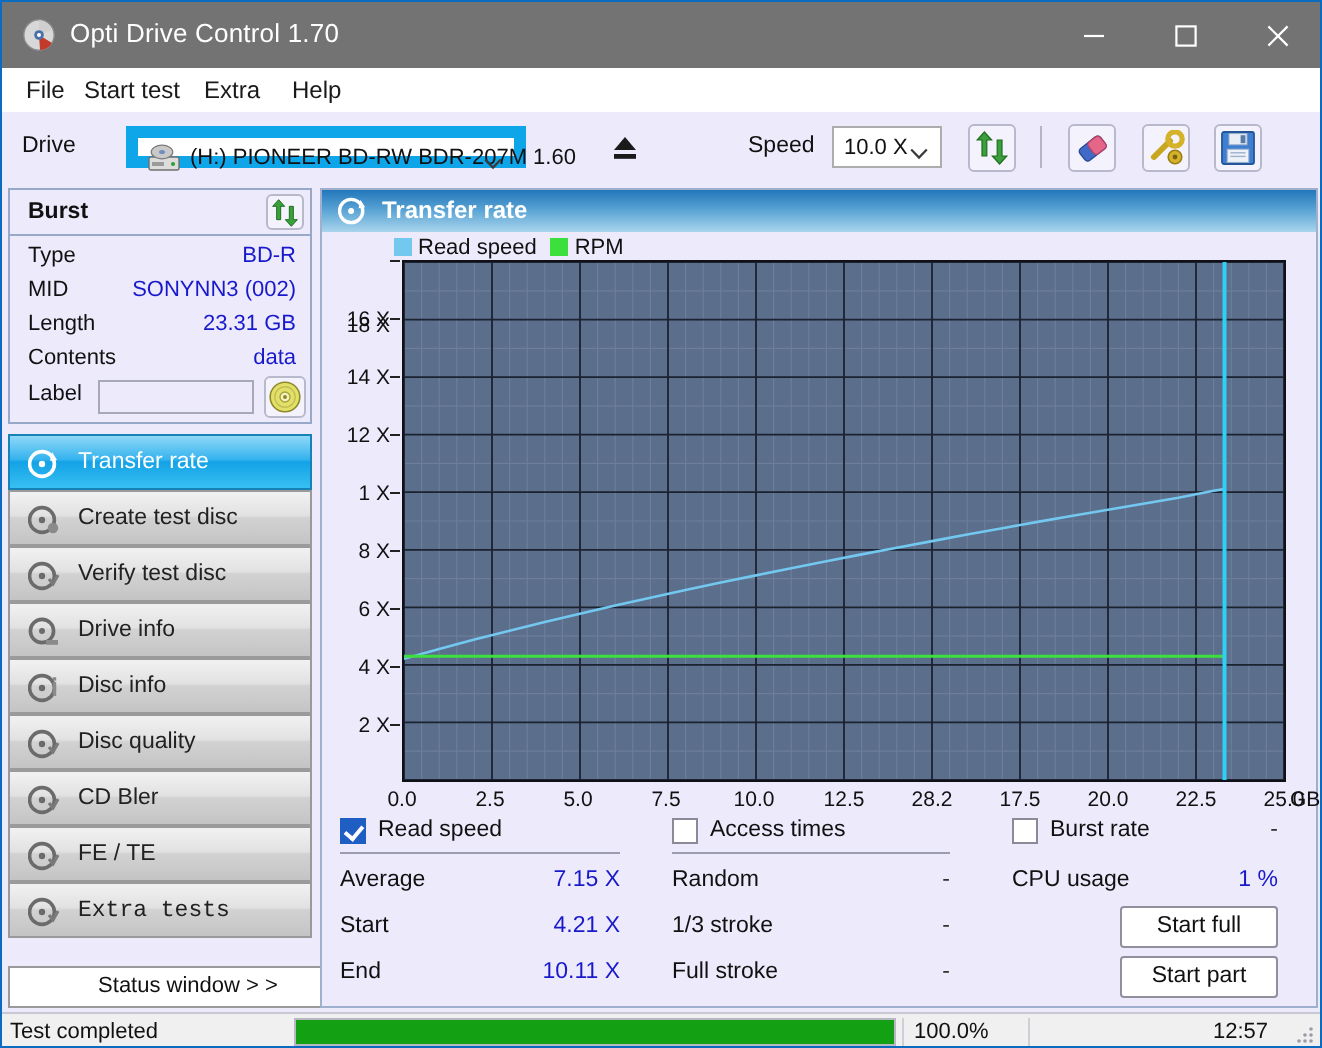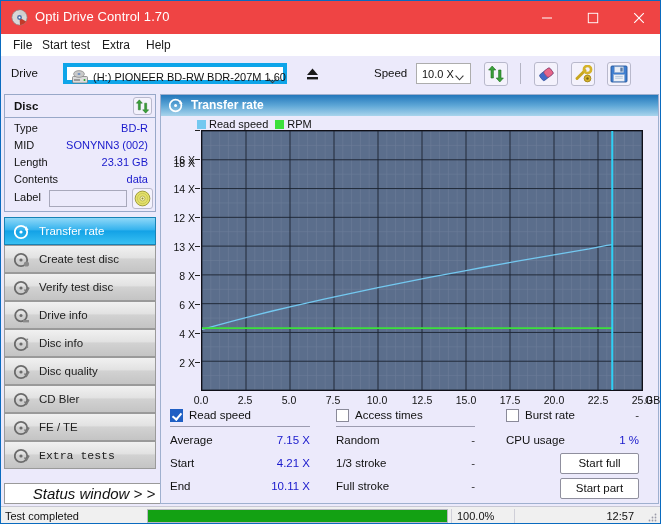--- a/index.html
+++ b/index.html
@@ -20,21 +20,21 @@
     background: #eceafb;
     border: 1px solid #0a6bbf;
     box-sizing: border-box;
   }
 
   
   .titlebar {
     position: absolute;
     left: 0; top: 0;
     width: 661px; height: 33px;
-    background: #ef4444;
+    background: #737373;
     box-sizing: border-box;
   }
   .title-icon {
     position: absolute;
     left: 10px; top: 8px;
     width: 17px; height: 17px;
   }
   .title-text {
     position: absolute;
     left: 34px; top: 8px;
@@ -77,23 +77,23 @@
     background: #eceafb;
   }
   .lbl-bold {
     font-size: 11.5px;
     font-weight: normal;
     color: #111;
   }
   .drive-combo {
     position: absolute;
     left: 62px; top: 62px;
-    width: 224px; height: 21px;
+    width: 200px; height: 21px;
     background: #fff;
-    border: 4px solid #0ea5e9;
+    border: 6px solid #0ea5e9;
     box-sizing: border-box;
   }
   .drive-combo .dtext {
     position: absolute;
     left: 26px; top: 4px;
     font-size: 11px;
     color: #111;
     white-space: nowrap;
   }
   .combo-arrow {
@@ -229,24 +229,23 @@
   }
 
   .statuswin-btn {
     position: absolute;
     left: 3px; top: 482px;
     width: 180px; height: 21px;
     background: #ffffff;
     border: 1px solid #9a9a9a;
     box-sizing: border-box;
     text-align: center;
-    font-size: 15px;
+    font-size: 11px;
     color: #111;
     line-height: 19px;
-    font-style: italic;
   }
 
   
   .right-panel {
     position: absolute;
     left: 159px; top: 93px;
     width: 499px; height: 410px;
     background: #eceafb;
     border: 1px solid #9fb0cf;
     box-sizing: border-box;
@@ -548,21 +547,21 @@
       <rect x="4.5" y="1.8" width="9" height="5.6" fill="#e9eef6" stroke="#9bb0cc" stroke-width="0.5"></rect>
       <rect x="10.3" y="2.6" width="2.4" height="4" fill="#5a7ba6"></rect>
       <rect x="3.6" y="9.6" width="10.8" height="6.6" fill="#eef2f8" stroke="#9bb0cc" stroke-width="0.5"></rect>
       <line x1="5.2" y1="11.4" x2="12.8" y2="11.4" stroke="#9bb0cc" stroke-width="0.7"></line>
       <line x1="5.2" y1="13.2" x2="12.8" y2="13.2" stroke="#9bb0cc" stroke-width="0.7"></line>
     </svg>
   </div>
 
   <div class="disc-panel">
     <div class="disc-head">
-      <span class="dh-text">Disc</span>
+      <span class="dh-text">Burst</span>
       <span class="disc-refresh">
         <svg width="15" height="15" viewBox="0 0 18 18" style="position:absolute;left:1px;top:1px;">
           <path d="M4 13 L4 5 L1.6 5 L5.2 1 L8.8 5 L6.4 5 L6.4 13 Z" fill="#3ba03b" stroke="#1d6e1d" stroke-width="0.6"></path>
           <path d="M14 5 L14 13 L16.4 13 L12.8 17 L9.2 13 L11.6 13 L11.6 5 Z" fill="#3ba03b" stroke="#1d6e1d" stroke-width="0.6"></path>
         </svg>
       </span>
     </div>
 
     <div class="drow" style="top:26px;">
       <span class="k">Type</span>
@@ -713,21 +712,21 @@
     <div class="chart-wrap">
 
       <div class="legend">
         <span class="sw" style="background:#73c8f0;"></span><span class="lg-txt">Read speed</span><span class="sw" style="background:#3ce03c;"></span><span class="lg-txt">RPM</span>
       </div>
 
       <div class="ylab" style="left:0px;top:9px;margin-top:32px;">18 X</div>
       <div class="ylab" style="left:0px;top:38px;">16 X</div>
       <div class="ylab" style="left:0px;top:67px;">14 X</div>
       <div class="ylab" style="left:0px;top:96px;">12 X</div>
-      <div class="ylab" style="left:0px;top:125px;">13 X</div>
+      <div class="ylab" style="left:0px;top:125px;">1 X</div>
       <div class="ylab" style="left:0px;top:154px;">8 X</div>
       <div class="ylab" style="left:0px;top:183px;">6 X</div>
       <div class="ylab" style="left:0px;top:212px;">4 X</div>
       <div class="ylab" style="left:0px;top:241px;">2 X</div>
 
       <div class="ytick" style="top:14px;"></div>
       <div class="ytick" style="top:43px;"></div>
       <div class="ytick" style="top:72px;"></div>
       <div class="ytick" style="top:101px;"></div>
       <div class="ytick" style="top:130px;"></div>
@@ -819,21 +818,21 @@
             </g>
         </svg>
       </div>
 
       <div class="xlab" style="left:20px;top:278px;">0.0</div>
       <div class="xlab" style="left:64px;top:278px;">2.5</div>
       <div class="xlab" style="left:108px;top:278px;">5.0</div>
       <div class="xlab" style="left:152px;top:278px;">7.5</div>
       <div class="xlab" style="left:196px;top:278px;">10.0</div>
       <div class="xlab" style="left:241px;top:278px;">12.5</div>
-      <div class="xlab" style="left:285px;top:278px;">15.0</div>
+      <div class="xlab" style="left:285px;top:278px;">28.2</div>
       <div class="xlab" style="left:329px;top:278px;">17.5</div>
       <div class="xlab" style="left:373px;top:278px;">20.0</div>
       <div class="xlab" style="left:417px;top:278px;">22.5</div>
       <div class="xlab" style="left:461px;top:278px;">25.0</div>
       <div class="xunit" style="left:484px;top:278px;">GB</div>
     </div>
 
     <div class="stats">
 
       <span class="cb checked" style="left:9px;top:2px;"></span>

